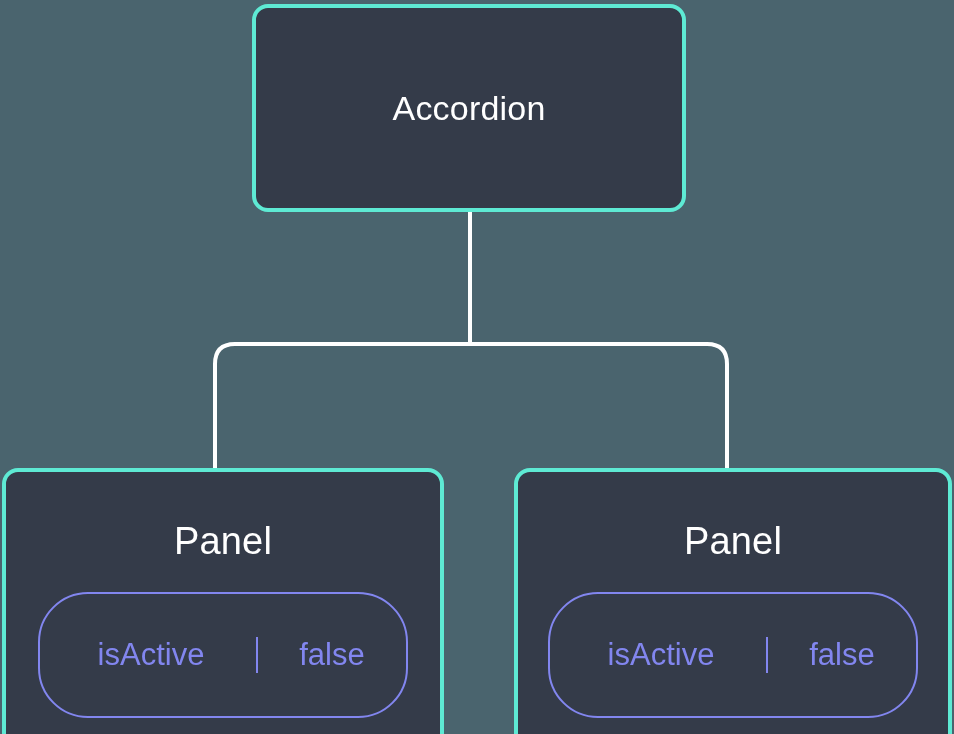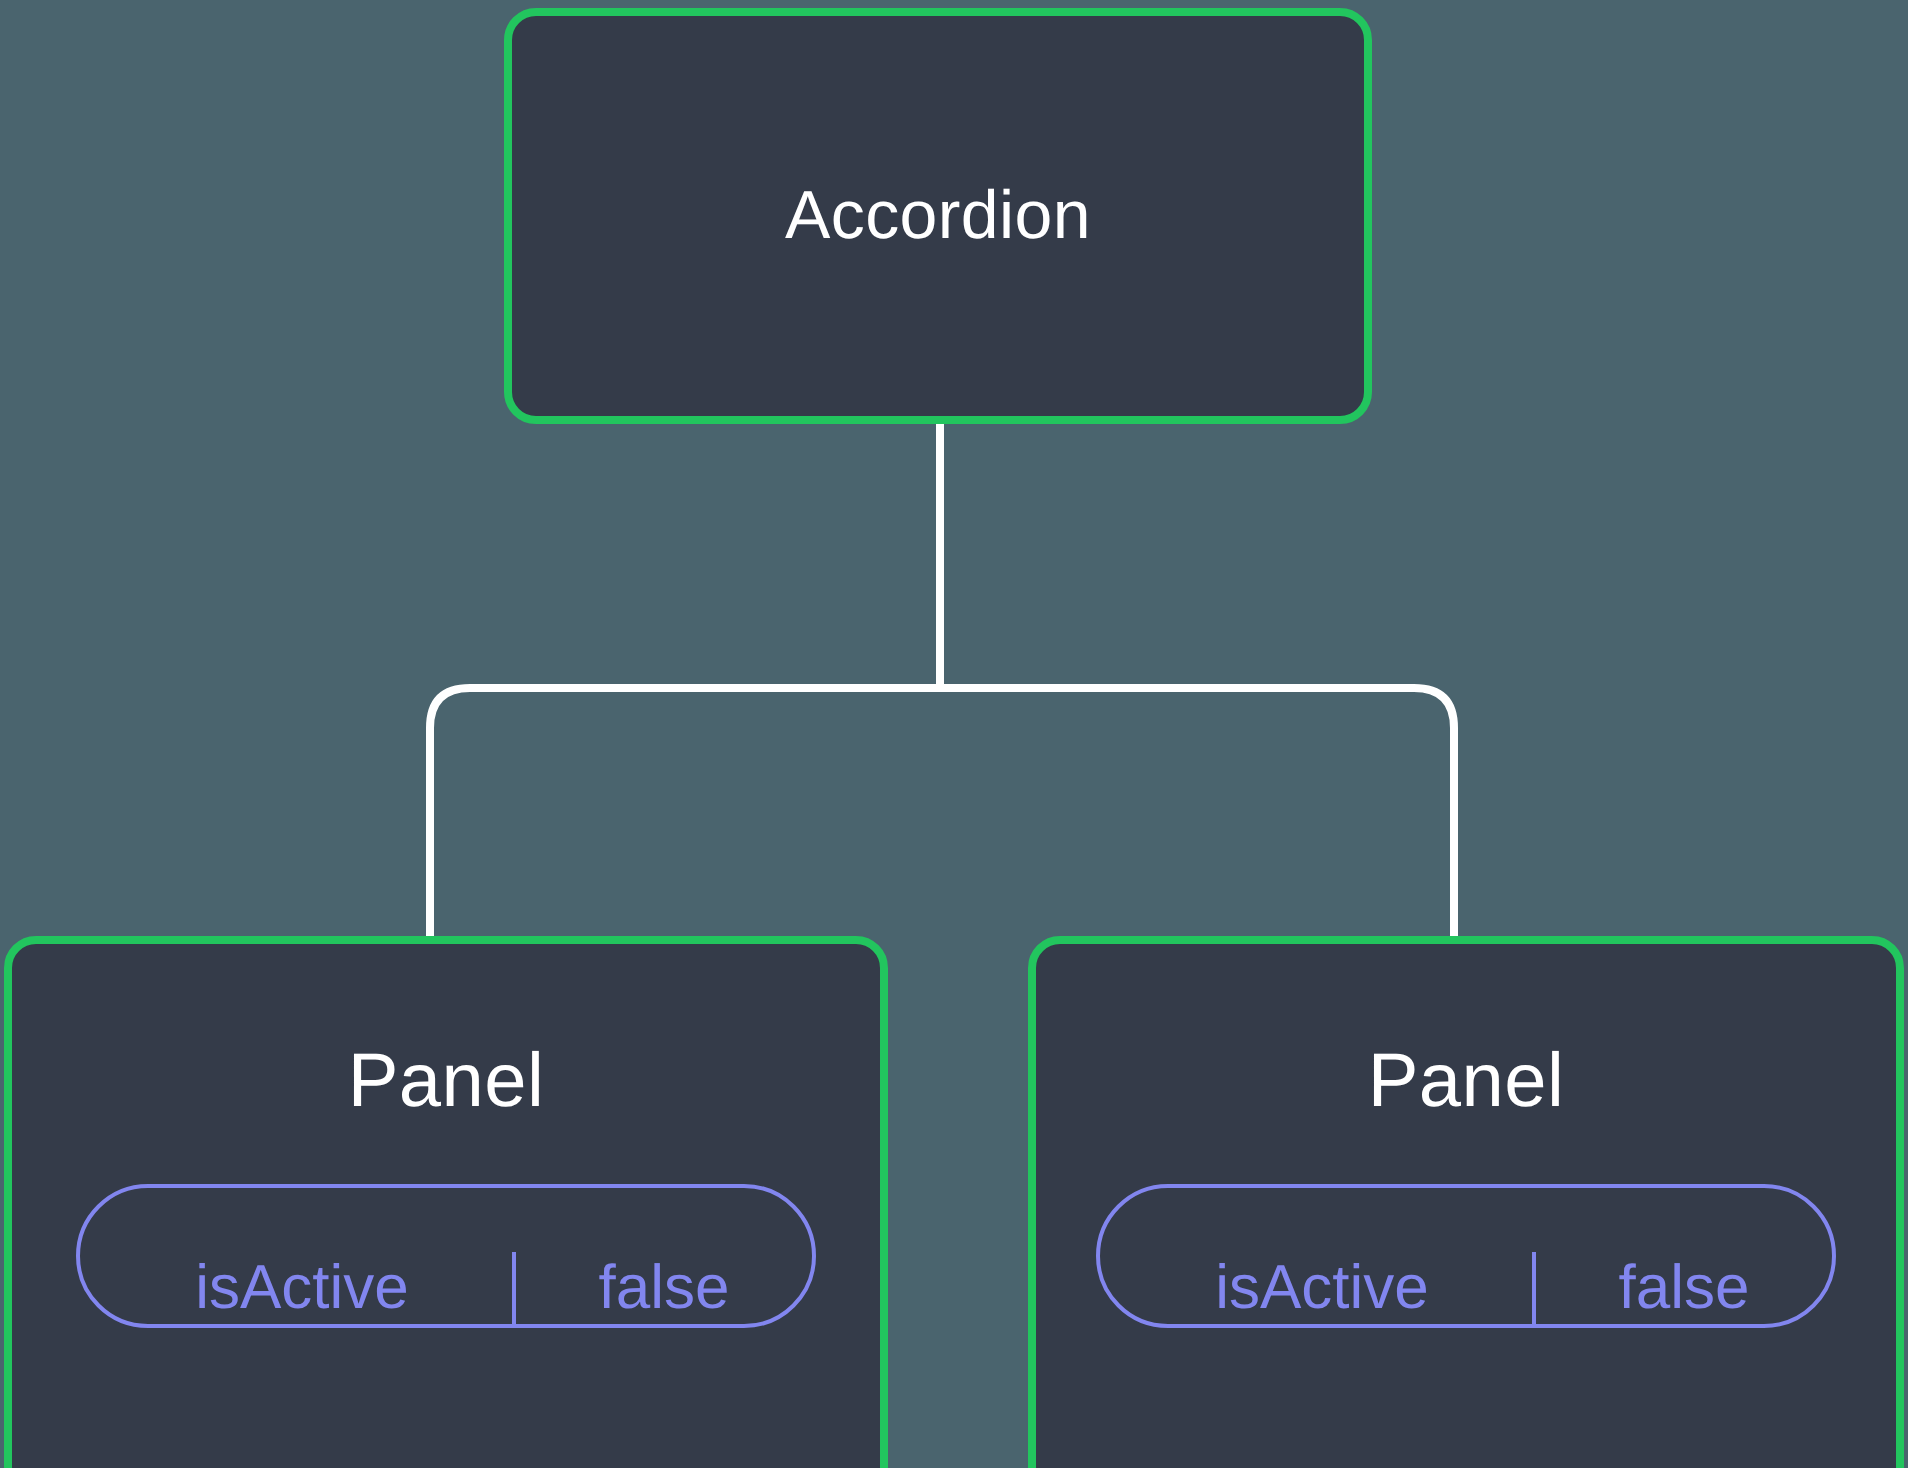--- a/index.html
+++ b/index.html
@@ -31,21 +31,21 @@
     width: 954px;
     height: 734px;
     pointer-events: none;
   }
 
   
   .node {
     position: absolute;
     box-sizing: border-box;
     background: #343b49;
-    border: 4px solid #22c55e;
+    border: 4px solid #5eead4;
     border-radius: 16px;
     display: flex;
     flex-direction: column;
     align-items: center;
   }
 
   
   #node-accordion {
     left: 252px;
     top: 4px;
@@ -80,25 +80,25 @@
     font-weight: 400;
     letter-spacing: 0.2px;
     white-space: nowrap;
     user-select: none;
   }
 
   
   .prop-pill {
     margin-top: 29px;
     box-sizing: border-box;
-    height: 72px;
+    height: 126px;
     border: 2px solid #8286ef;
     border-radius: 50px;
     display: flex;
-    align-items: flex-end;
+    align-items: center;
     overflow: hidden;
   }
   #node-panel-0 .prop-pill { width: 370px; }
   #node-panel-1 .prop-pill { width: 370px; }
 
   .prop-cell {
     display: flex;
     align-items: center;
     justify-content: center;
     color: #8286ef;

